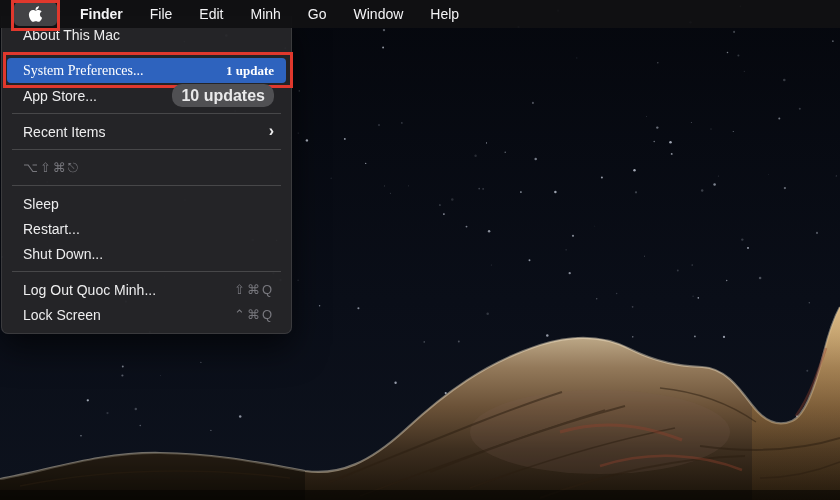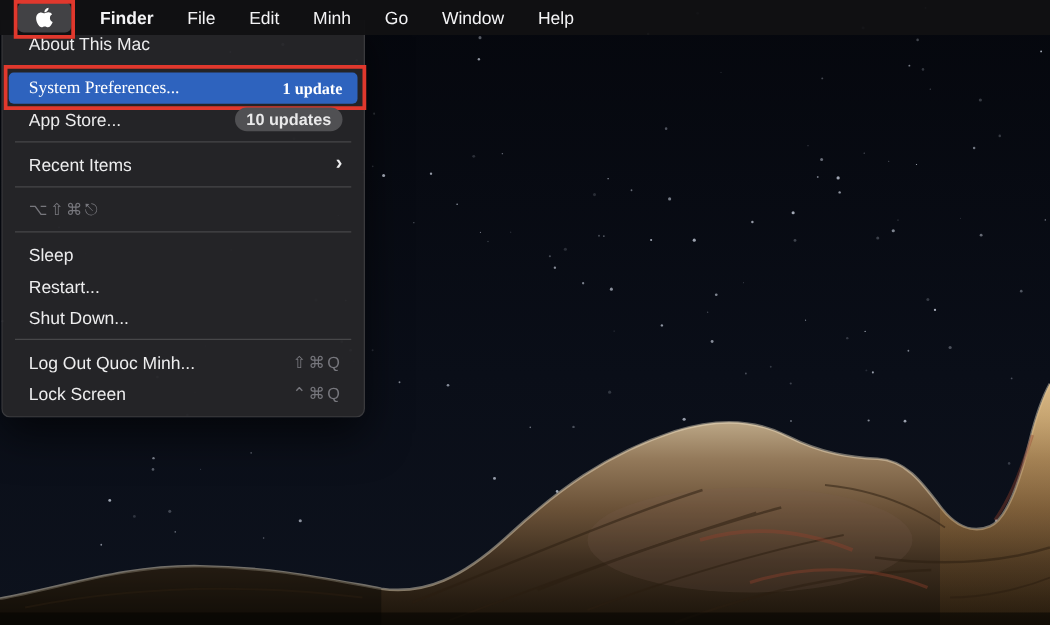--- a/index.html
+++ b/index.html
@@ -32,21 +32,21 @@
              color:#ededee;font-size:14px;border-radius:4px;cursor:default;white-space:nowrap;}
   .menu-item.highlighted{background:var(--blue,#2e63be);color:#ffffff;font-family:Liberation Serif, serif;}
   .menu-item.annotated::after{content:"";position:absolute;left:-4px;right:-7px;top:-6px;bottom:-5px;
              border:3px solid var(--red,#e0382d);pointer-events:none;}
   .menu-sep{height:1px;margin:5px 10px;background:rgba(255,255,255,0.16);}
   .mi-label{overflow:hidden;}
   .mi-right{display:flex;align-items:center;}
   .shortcut{color:#77777d;font-size:13px;letter-spacing:2px;}
   .chevron{color:#ededee;font-size:16px;font-weight:700;line-height:1;transform:translateY(-1px);}
   .badge-plain{color:#ffffff;font-size:13px;font-weight:700;}
-  .badge-pill{background:#505053;color:#e9e9ea;font-size:13px;font-weight:700;
+  .badge-pill{background:#505053;color:#e9e9ea;font-size:16px;font-weight:700;
               padding:2px 9px;border-radius:10px;line-height:1.2;}
 </style>
 </head>
 <body>
 
 <div class="screen">
 
   <svg id="wallpaper" width="840" height="500" viewBox="0 0 840 500">
     <defs>
       <linearGradient id="skyG" x1="0" y1="0" x2="0" y2="1">

